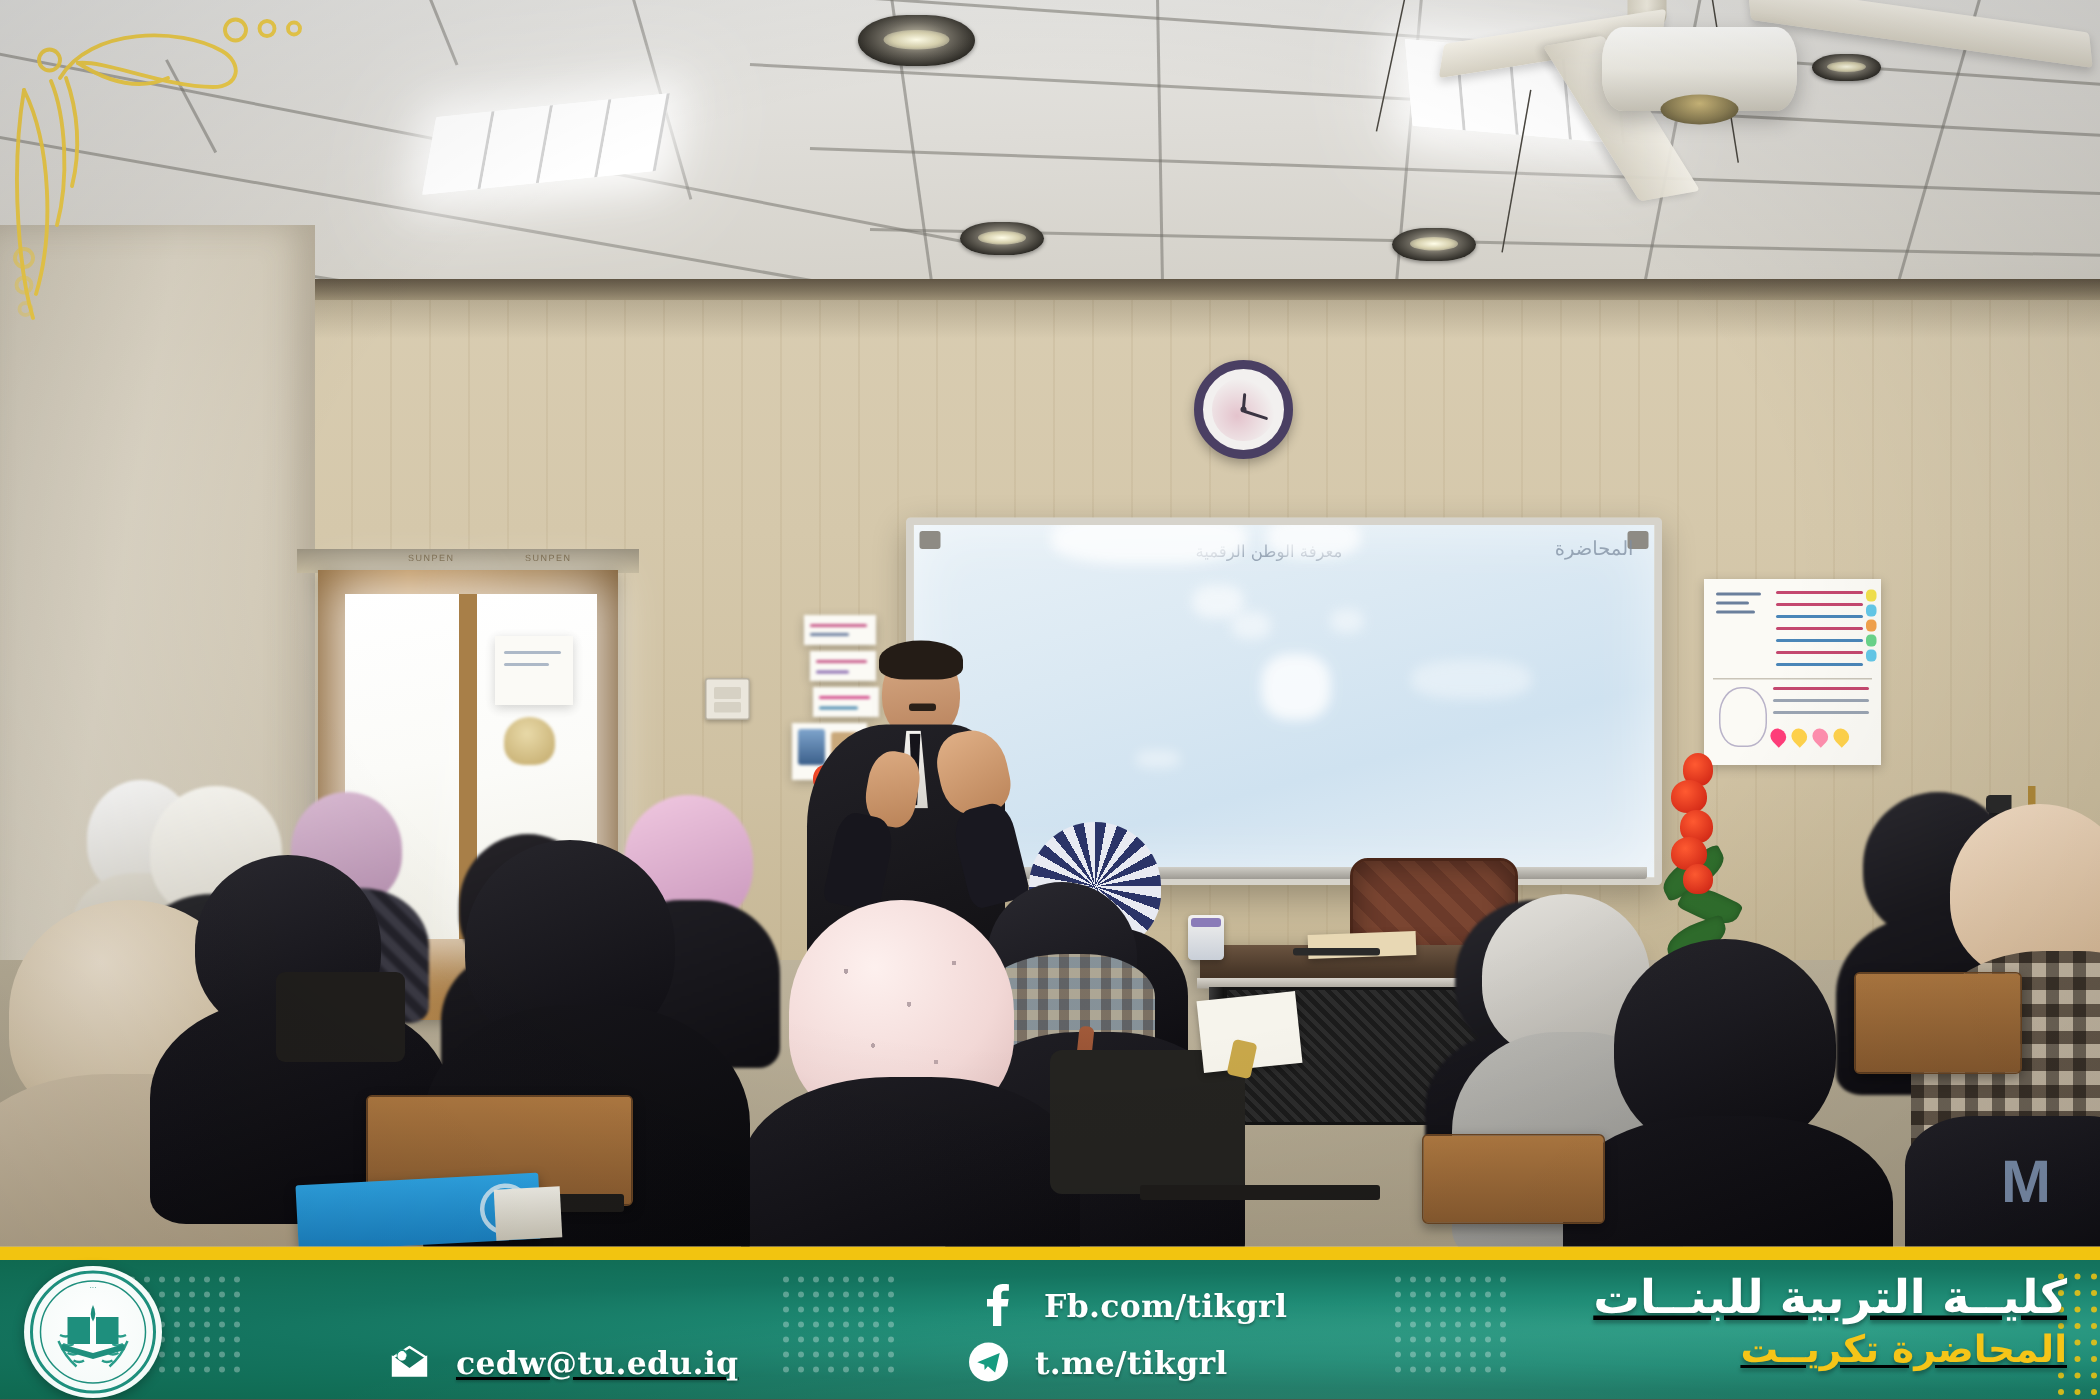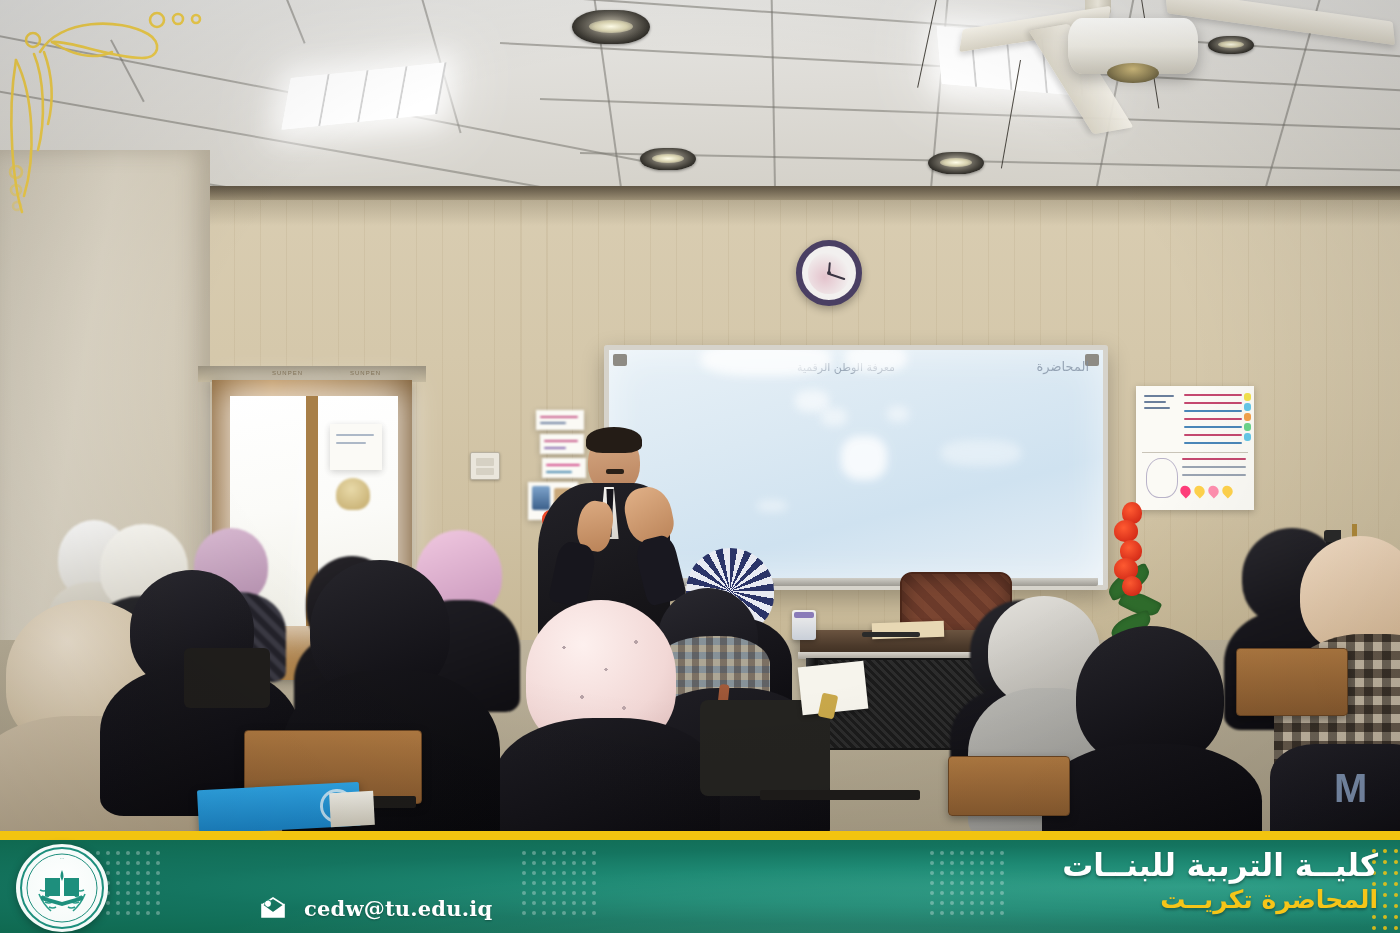--- a/index.html
+++ b/index.html
@@ -195,21 +195,21 @@
   }
 
   .contact{position:absolute;display:flex;align-items:center;gap:16px;}
   .contact .txt{
     color:#fff;font-size:21px;font-weight:bold;letter-spacing:.2px;
     font-family:"DejaVu Serif",serif;text-shadow:0 1px 2px rgba(0,0,0,.3);
   }
   .ic{width:30px;height:30px;display:flex;align-items:center;justify-content:center;color:#fff;}
 
   .college-name{
-    position:absolute;right:22px;top:18px;text-align:right;direction:rtl;
+    position:absolute;right:22px;top:18px;text-align:right;direction:rtl;text-decoration:underline;
   }
   .cn-1{
     color:#ffffff;font-size:31px;font-weight:bold;line-height:1.05;
     font-family:"DejaVu Sans",sans-serif;text-shadow:0 2px 3px rgba(0,0,0,.35);
     letter-spacing:-1px;
   }
   .cn-2{
     color:#f5c518;font-size:25px;font-weight:bold;line-height:1.1;margin-top:4px;
     font-family:"DejaVu Sans",sans-serif;text-shadow:0 2px 3px rgba(0,0,0,.35);
     letter-spacing:-1px;
@@ -777,33 +777,50 @@
         </g>
         <path d="M43 24 q-3 6 0 11 q3 -5 0 -11z" fill="#1e8f7d"></path>
         <rect x="26" y="32" width="15" height="18" fill="#1e8f7d"></rect>
         <rect x="45" y="32" width="15" height="18" fill="#1e8f7d"></rect>
         <path d="M22 50 L43 56 L64 50 L64 54 L43 60 L22 54 Z" fill="#1e8f7d"></path>
         <text x="43" y="14" text-anchor="middle" font-size="5" fill="#1e8f7d" font-family="DejaVu Sans">···</text>
       </svg>
     </div>
 
 
-    <div class="contact" style="left:258px;top:62px;">
+    <div class="contact" style="left:258px;top:62px;text-decoration:underline;">
       <span class="ic">
         <svg width="26" height="22" viewBox="0 0 26 22" fill="none" stroke="#fff" stroke-width="1.6">
           <path d="M2 8 L13 16 L24 8 L24 20 L2 20 Z" fill="#fff" stroke="#fff"></path>
           <path d="M2 8 L13 1 L24 8" fill="none" stroke="#fff"></path>
           <circle cx="8" cy="6" r="3" fill="none" stroke="#1b8a72" stroke-width="1.2"></circle>
           <text x="8" y="8" font-size="5" text-anchor="middle" fill="#1b8a72" font-family="DejaVu Sans">@</text>
         </svg>
       </span>
       <span class="txt">cedw@tu.edu.iq</span>
     </div>
 
-
+    <div class="contact" style="left:650px;top:24px;">
+      <span class="ic">
+        <svg width="18" height="28" viewBox="0 0 18 28">
+          <path d="M11.5 28 V15 h4.2 l0.7 -5 h-4.9 V7 c0 -1.5 0.4 -2.5 2.5 -2.5 h2.6 V0.2 C15.9 0.1 14.3 0 12.5 0 C8.7 0 6 2.3 6 6.5 V10 H2 v5 h4 v13 z" fill="#fff"></path>
+        </svg>
+      </span>
+      <span class="txt">Fb.com/tikgrl</span>
+    </div>
+
+    <div class="contact" style="left:644px;top:62px;">
+      <span class="ic">
+        <svg width="28" height="28" viewBox="0 0 28 28">
+          <circle cx="14" cy="14" r="13" fill="#fff"></circle>
+          <path d="M6.5 14.2 L21.5 8 L18.4 21 L13.6 16.8 L11.4 19.4 L11.2 15.9 Z" fill="#169b80"></path>
+        </svg>
+      </span>
+      <span class="txt">t.me/tikgrl</span>
+    </div>
 
     <div class="college-name">
       <div class="cn-1">كليــة التربية للبنــات</div>
       <div class="cn-2">المحاضرة تكريــت</div>
     </div>
   </div>
 
 </div>
 
 </body></html>

